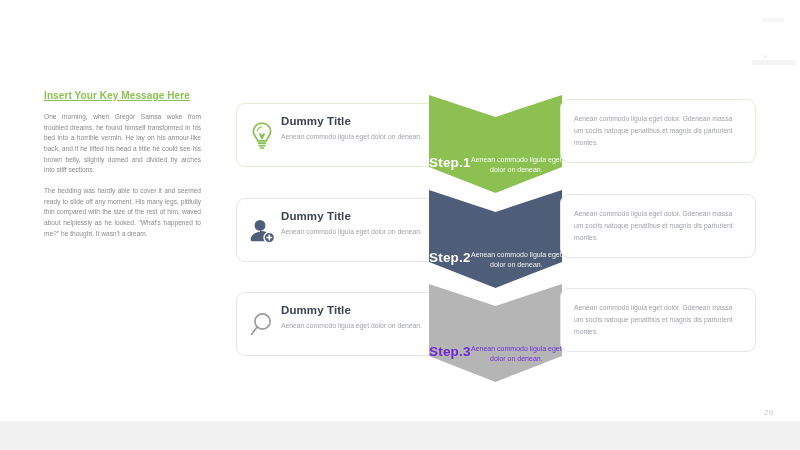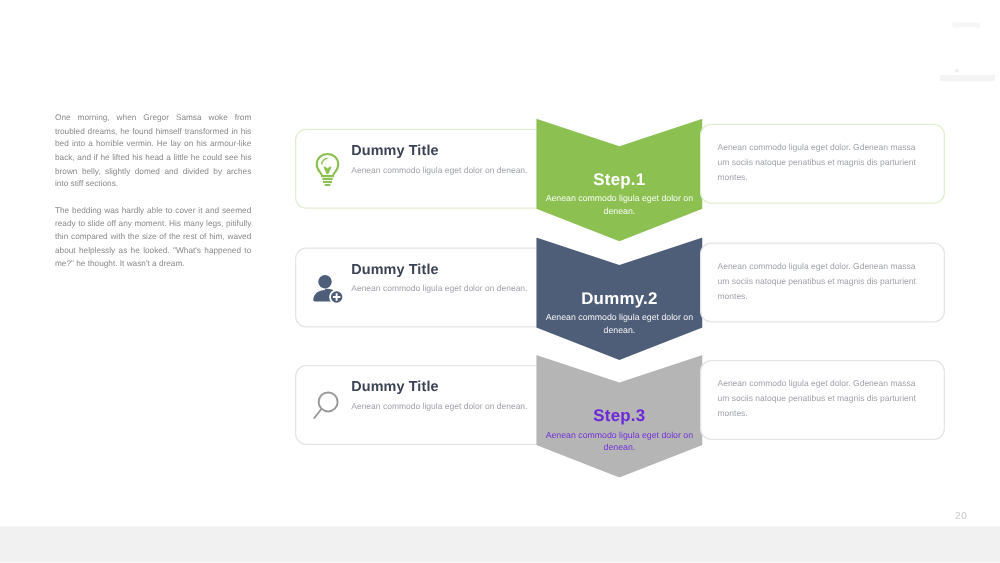--- a/index.html
+++ b/index.html
@@ -89,21 +89,21 @@
     padding: 0 14px 0 13px;
   }
 
   
   .chevron {
     position: absolute; left: 429px; top: -4px; width: 133px; height: 98px;
   }
   .chevron svg { display: block; width: 133px; height: 98px; }
   .chevron-label {
     position: absolute; left: 0; top: 0; width: 133px; height: 98px;
-    display: flex; flex-direction: column; align-items: center;
+    display: flex; align-items: center;
     justify-content: flex-start; padding-top: 42px;
     pointer-events: none;
   }
   .step-title {
     font-size: 13.5px; font-weight: bold; color: #ffffff;
     letter-spacing: .2px; line-height: 1.1; margin-bottom: 3px;
   }
   .step-sub {
     font-size: 7px; line-height: 1.45; color: #ffffff;
     text-align: center; opacity: .93;
@@ -118,20 +118,21 @@
 </head>
 <body>
 
 <div class="slide">
 
   <div class="tr-mark-a"></div>
   <div class="tr-mark-b"></div>
   <div class="tr-mark-c"></div>
 
   <div class="left-col">
+    <div class="key-message">Insert Your Key Message Here</div>
     <div class="left-para">One morning, when Gregor Samsa woke from troubled dreams, he found himself transformed in his bed into a horrible vermin. He lay on his armour-like back, and if he lifted his head a little he could see his brown belly, slightly domed and divided by arches into stiff sections.</div>
     <div class="left-para">The bedding was hardly able to cover it and seemed ready to slide off any moment. His many legs, pitifully thin compared with the size of the rest of him, waved about helplessly as he looked. "What's happened to me?" he thought. It wasn't a dream.</div>
   </div>
 
   <div class="row row-1">
     <div class="card-left green">
       <div class="card-icon">
         <svg width="28" height="30" viewBox="0 0 28 30">
           <g fill="none" stroke="#8cc152" stroke-width="1.7">
             <path d="M14 2.2c-5 0-8.6 3.7-8.6 8.3 0 3.2 1.8 5.3 3 6.8.8 1 1.2 1.7 1.3 2.6h8.6c.1-.9.5-1.6 1.3-2.6 1.2-1.5 3-3.6 3-6.8 0-4.6-3.6-8.3-8.6-8.3z"></path>
@@ -178,21 +179,21 @@
         <div class="card-title">Dummy Title</div>
         <div class="card-sub">Aenean commodo ligula eget dolor on denean.</div>
       </div>
     </div>
 
     <div class="chevron">
       <svg viewBox="0 0 133 98" preserveAspectRatio="none">
         <path d="M0 0 L66.5 22 L133 0 L133 72 L66.5 98 L0 72 Z" fill="#4e5d78"></path>
       </svg>
       <div class="chevron-label">
-        <div class="step-title">Dummy.2</div>
+        <div class="step-title">Step.2</div>
         <div class="step-sub">Aenean commodo ligula eget dolor on denean.</div>
       </div>
     </div>
 
     <div class="card-right gray">
       <div class="card-right-text">Aenean commodo ligula eget dolor. Gdenean massa um sociis natoque penatibus et magnis dis parturient montes.</div>
     </div>
   </div>
 
   <div class="row row-3">

